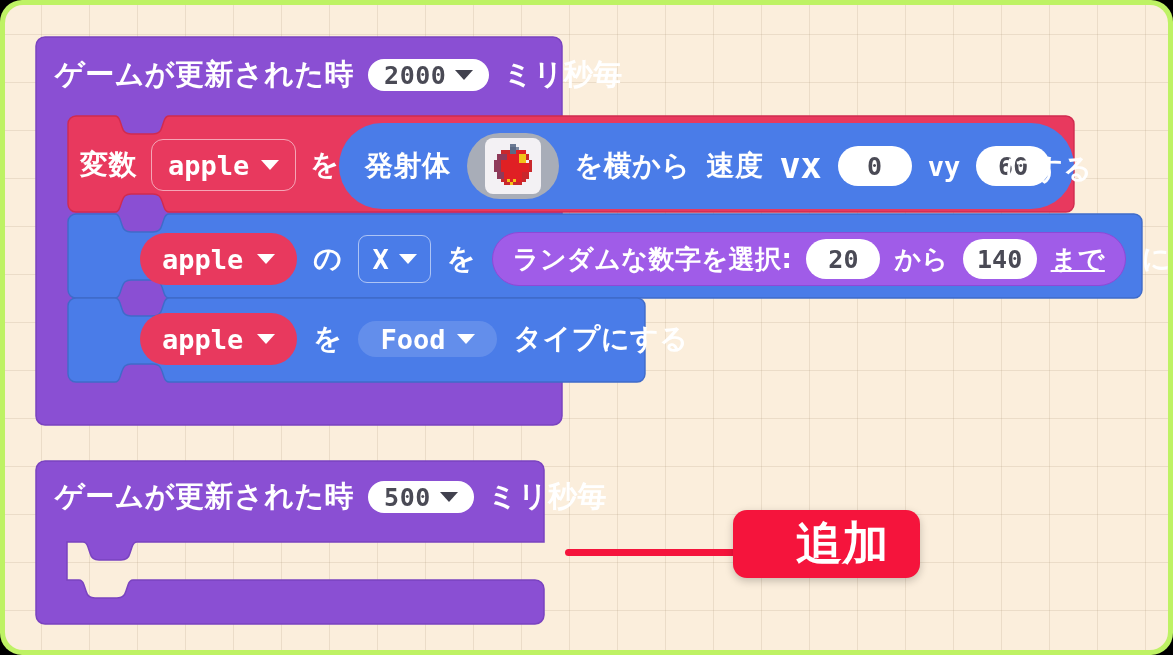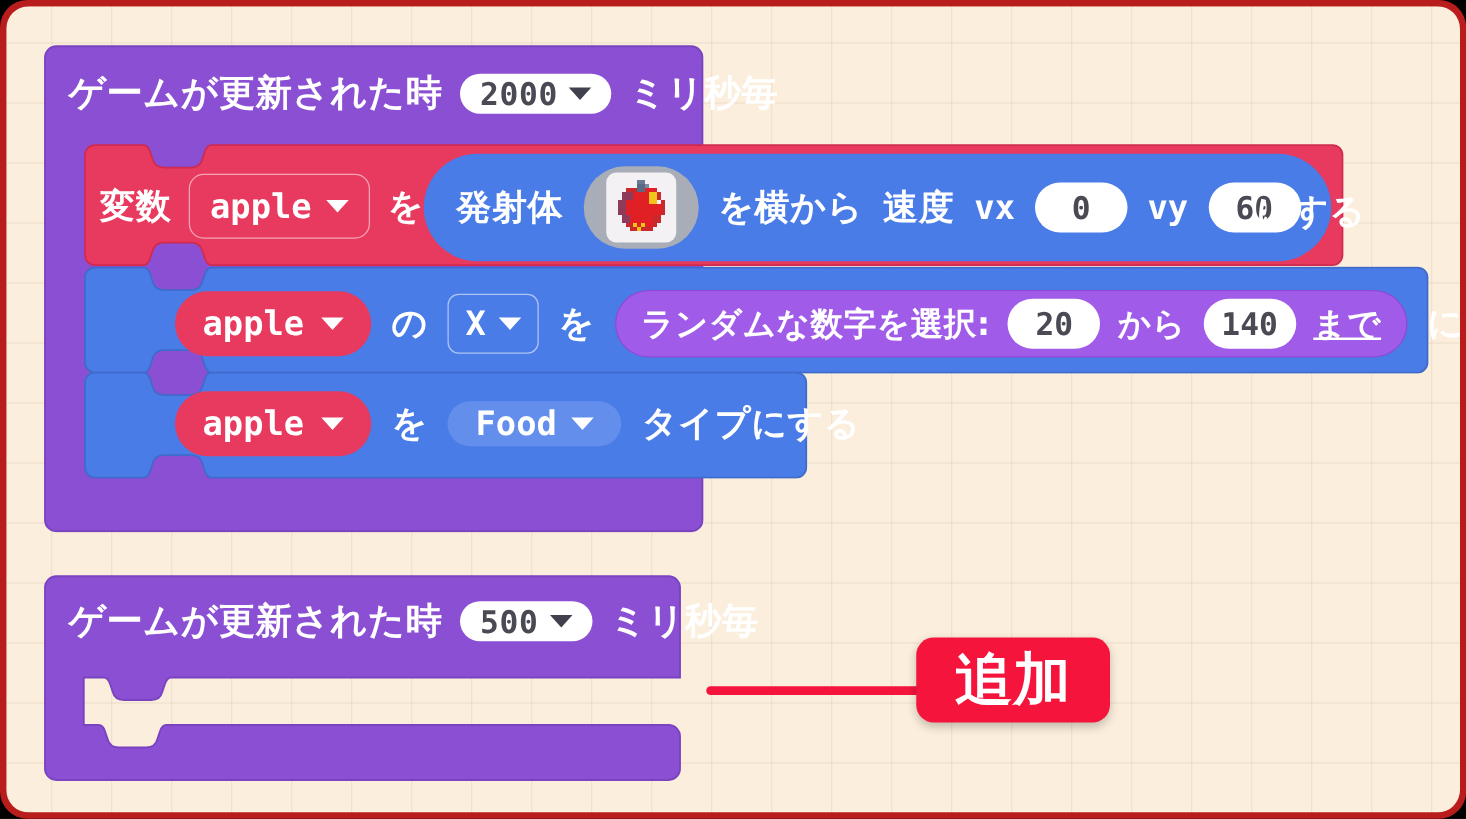--- a/index.html
+++ b/index.html
@@ -13,21 +13,21 @@
     overflow: hidden;
     font-family: "DejaVu Sans", "Liberation Sans", sans-serif;
   }
 
   
   #frame {
     position: absolute;
     left: 0; top: 0;
     width: 1173px;
     height: 655px;
-    background: #b91c1c;
+    background: #bef264;
     border-radius: 22px;
     overflow: hidden;
   }
 
   
   #canvas {
     position: absolute;
     left: 5px; top: 5px;
     width: 1163px;
     height: 645px;
@@ -278,21 +278,21 @@
                 <rect x="8" y="12" width="1" height="1" fill="#f2c318"></rect>
                 <rect x="5" y="13" width="6" height="1" fill="#c9282c"></rect>
                 <rect x="7" y="13" width="1" height="1" fill="#f2c318"></rect>
               </g>
             </svg>
           </span>
         </span>
 
         <span class="jp">を横から</span>
         <span class="jp">速度</span>
-        <span class="mono" style="font-size:27px;">vx</span>
+        <span class="mono" style="font-size:35px;">vx</span>
         <span class="chip-num mono">0</span>
         <span class="mono" style="font-size:27px;">vy</span>
         <span class="chip-num mono">60</span>
       </div>
 
       <span class="jp" style="position:absolute; left:1000px; top:145px; font-size:28px; color:#fff; font-weight:bold;">にする</span>
 
       <div class="shape" style="left:62px; top:208px;">
         <svg width="1077" height="86" viewBox="0 0 1077 86">
           <path d="M9,1 H44 l4,0 c3,0 4,2 5,5 l2,6 c1,4 4,7 9,7 h22 c5,0 8,-3 9,-7 l2,-6 c1,-3 2,-5 5,-5 l4,0 H1067 a8,8 0 0 1 8,8 V77 a8,8 0 0 1 -8,8 H106 l-4,0 c-3,0 -4,-2 -5,-5 l-2,-6 c-1,-4 -4,-7 -9,-7 H64 c-5,0 -8,3 -9,7 l-2,6 c-1,3 -2,5 -5,5 l-4,0 H9 a8,8 0 0 1 -8,-8 V9 a8,8 0 0 1 8,-8 Z" fill="#4a7ce8" stroke="#3f6bc9" stroke-width="1.4"></path>
@@ -359,18 +359,18 @@
         <span class="lbl">ゲームが更新された時</span>
         <span class="chip-white mono">
           <span>500</span>
           <span class="caret caret-dark"></span>
         </span>
         <span class="lbl">ミリ秒毎</span>
       </div>
     </div>
 
     <div id="callout-line" style="left:560px; top:544px; width:180px;"></div>
-    <div id="callout-box" style="left:728px; top:505px; width:155px; height:68px;">
+    <div id="callout-box" style="left:728px; top:505px; width:155px; height:68px;padding-left:32px;">
       <span class="jp">追加</span>
     </div>
 
   </div>
 </div>
 
 </body></html>

